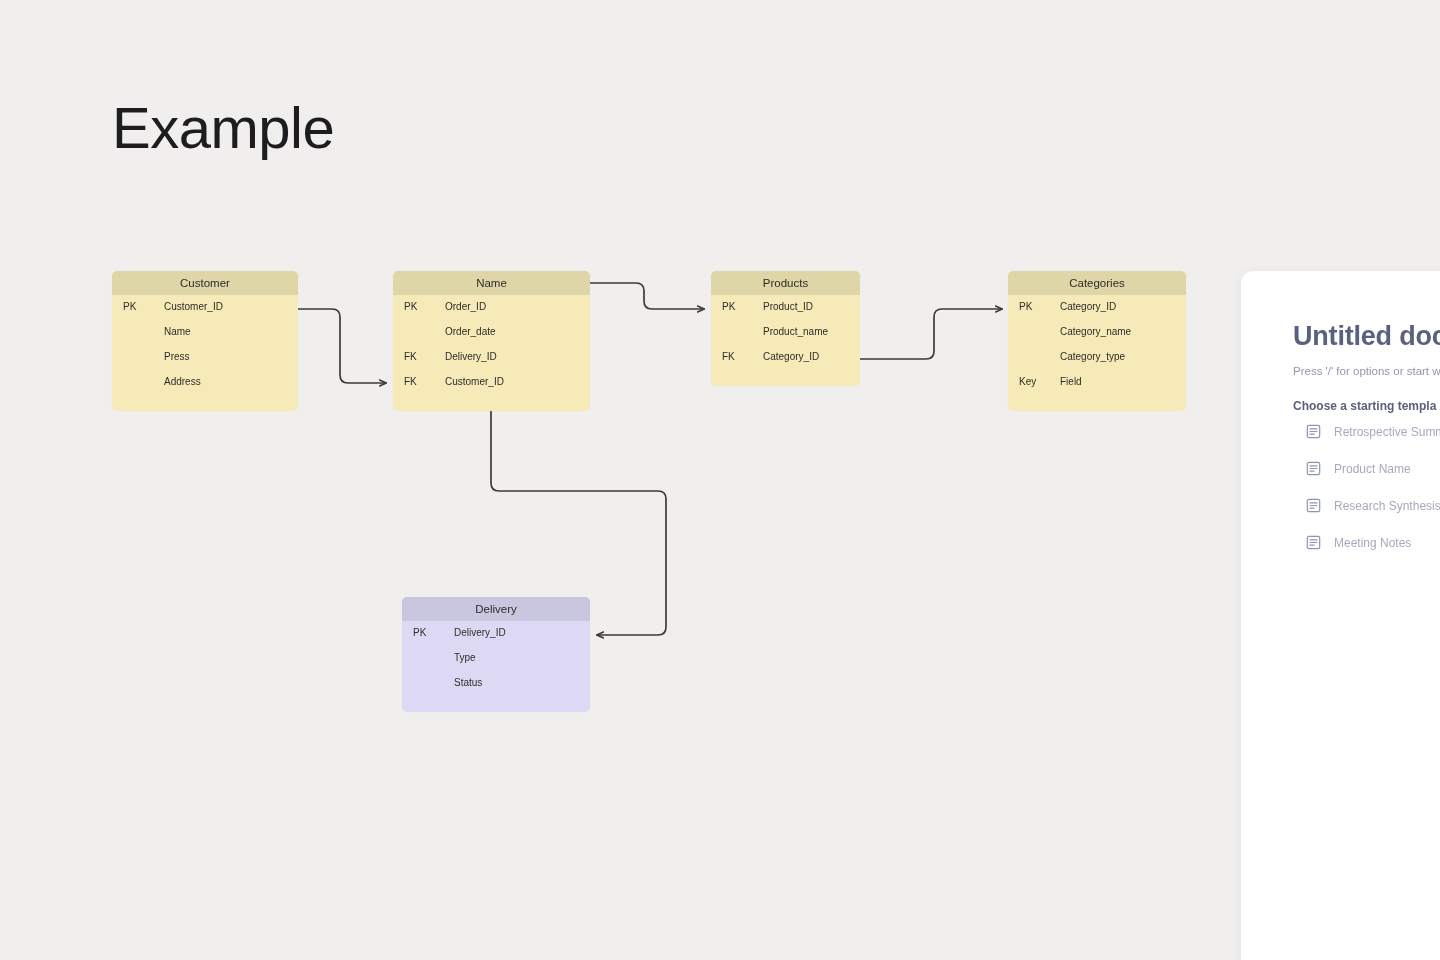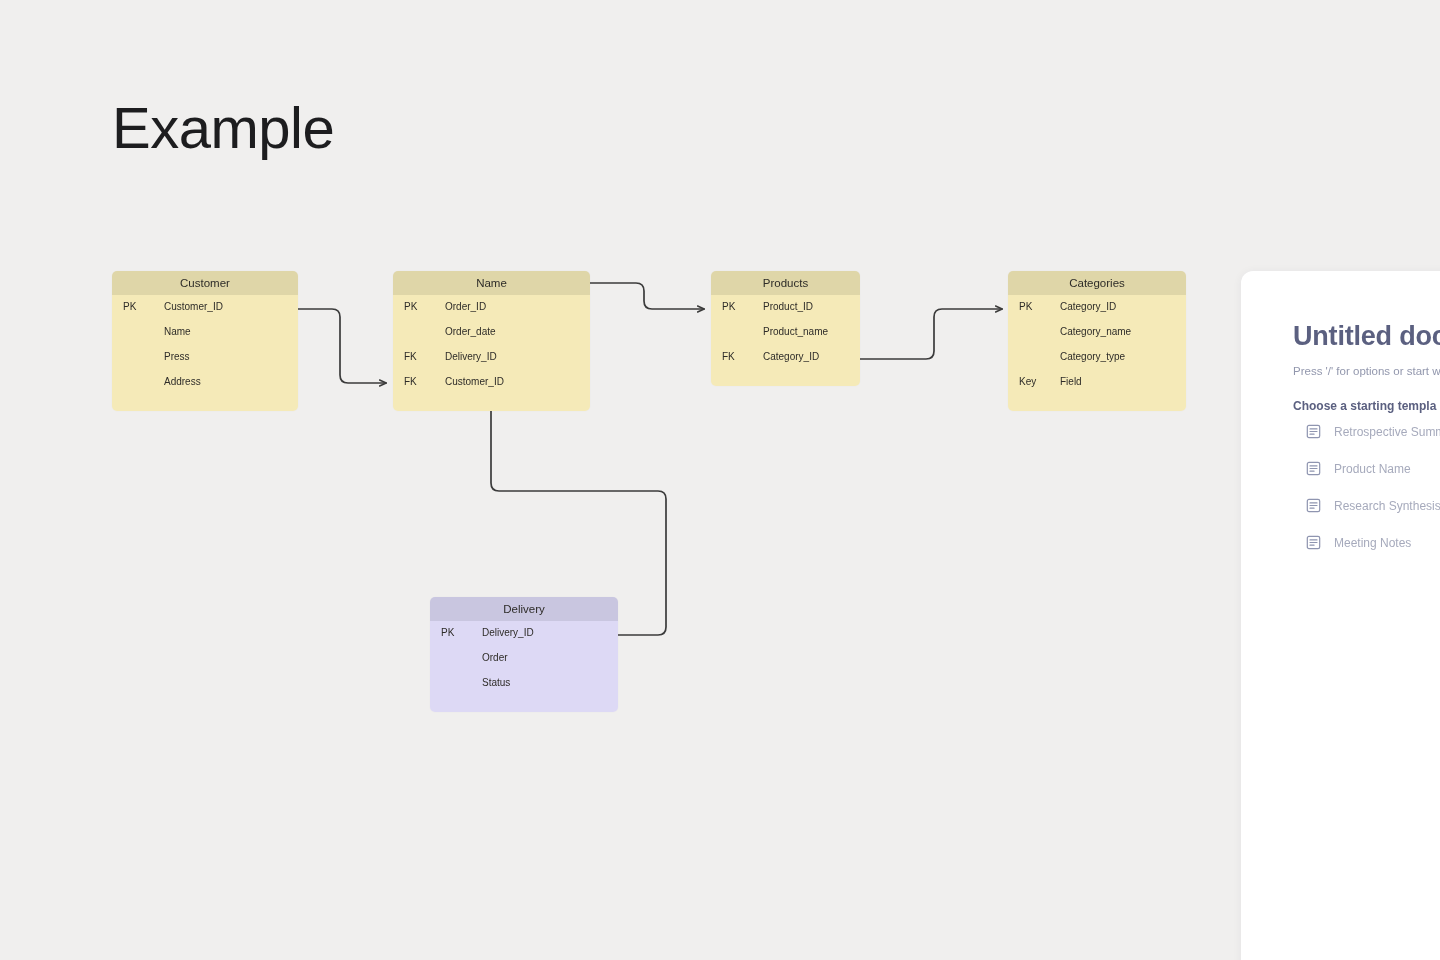--- a/index.html
+++ b/index.html
@@ -257,30 +257,30 @@
           <span class="field-key"></span>
           <span class="field-name">Category_type</span>
         </div>
         <div class="field-row">
           <span class="field-key">Key</span>
           <span class="field-name">Field</span>
         </div>
       </div>
     </div>
 
-    <div class="entity violet" style="left:402px; top:597px; width:188px;margin-left:28px;">
+    <div class="entity violet" style="left:402px; top:597px; width:188px;">
       <div class="entity-header">Delivery</div>
       <div class="entity-body">
         <div class="field-row">
           <span class="field-key">PK</span>
           <span class="field-name">Delivery_ID</span>
         </div>
         <div class="field-row">
           <span class="field-key"></span>
-          <span class="field-name">Order</span>
+          <span class="field-name">Type</span>
         </div>
         <div class="field-row">
           <span class="field-key"></span>
           <span class="field-name">Status</span>
         </div>
       </div>
     </div>
 
   </div>
 

